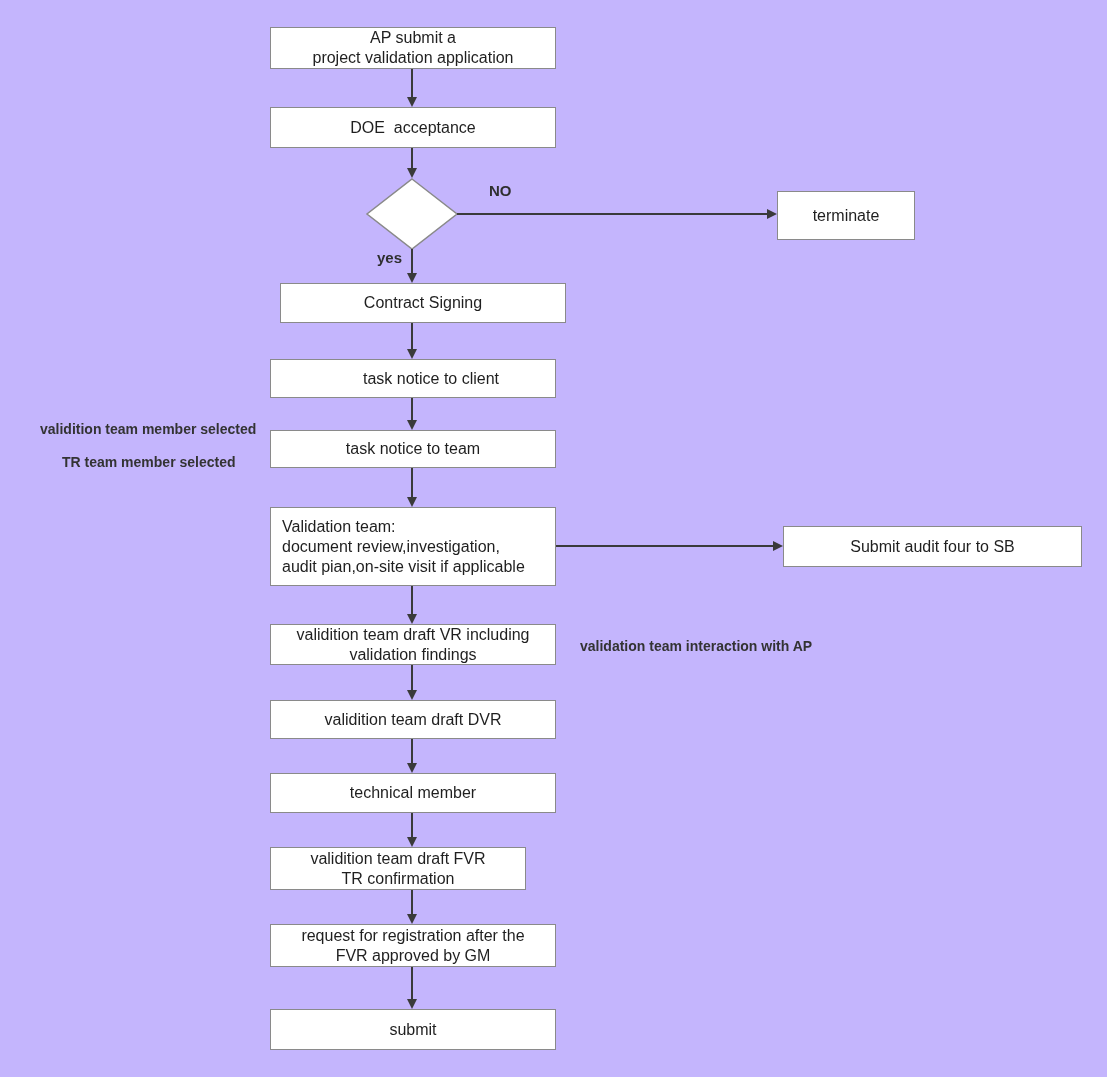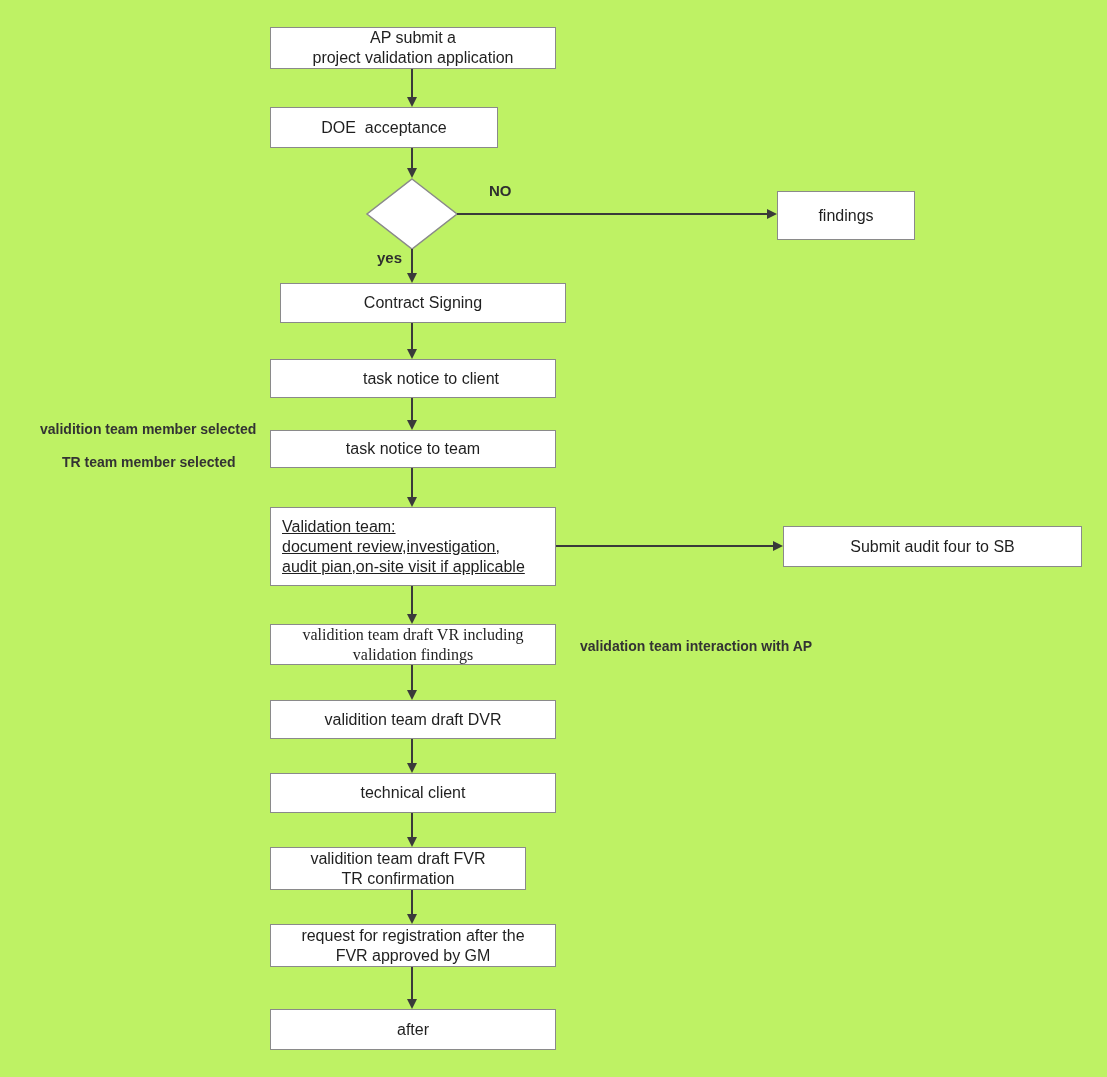--- a/index.html
+++ b/index.html
@@ -1,20 +1,20 @@
 <!DOCTYPE html>
 <html><head>
 <meta charset="utf-8">
 <style>
   html, body { margin: 0; padding: 0; background: #000; }
   .canvas {
     position: relative;
     width: 1107px;
     height: 1077px;
-    background: #bef264;
+    background: #c4b5fd;
     font-family: "Liberation Sans", sans-serif;
     overflow: hidden;
   }
   .box {
     position: absolute;
     box-sizing: border-box;
     background: #ffffff;
     border: 1px solid #8a8a8a;
     color: #1f1f1f;
     font-size: 16px;
@@ -22,21 +22,20 @@
     display: flex;
     align-items: center;
     justify-content: center;
     text-align: center;
     white-space: pre-wrap;
   }
   .box.left-align {
     justify-content: flex-start;
     text-align: left;
     padding-left: 11px;
-    text-decoration: underline;
   }
   .side-label {
     position: absolute;
     color: #333333;
     font-weight: bold;
     font-size: 14px;
     line-height: 17px;
     white-space: pre;
     text-align: center;
   }
@@ -74,28 +73,28 @@
     right: -10px;
     width: 0; height: 0;
     border-top: 5px solid transparent;
     border-bottom: 5px solid transparent;
     border-left: 10px solid #3a3a3a;
   }
   .diamond-svg { position: absolute; }
 
   
   #n-ap         { left: 270px; top: 27px;   width: 286px; height: 42px; }
-  #n-doe        { left: 270px; top: 107px;  width: 228px; height: 41px; }
+  #n-doe        { left: 270px; top: 107px;  width: 286px; height: 41px; }
   #n-terminate  { left: 777px; top: 191px;  width: 138px; height: 49px; }
   #n-contract   { left: 270px; top: 283px;  width: 286px; height: 40px; margin-left: 10px; }
   #n-client     { left: 270px; top: 359px;  width: 286px; height: 39px; padding-left: 36px; }
   #n-team       { left: 270px; top: 430px;  width: 286px; height: 38px; text-align: center; }
   #n-validation { left: 270px; top: 507px;  width: 286px; height: 79px; }
   #n-auditplan  { left: 783px; top: 526px;  width: 299px; height: 41px; }
-  #n-vr         { left: 270px; top: 624px;  width: 286px; height: 41px; font-family: Liberation Serif, serif; }
+  #n-vr         { left: 270px; top: 624px;  width: 286px; height: 41px; }
   #n-dvr        { left: 270px; top: 700px;  width: 286px; height: 39px; }
   #n-tech       { left: 270px; top: 773px;  width: 286px; height: 40px; }
   #n-fvr        { left: 270px; top: 847px;  width: 256px; height: 43px; }
   #n-request    { left: 270px; top: 924px;  width: 286px; height: 43px; }
   #n-submit     { left: 270px; top: 1009px; width: 286px; height: 41px; }
   #diamond      { left: 365px; top: 178px; }
 
   
   #a1  { left: 411px; top: 69px;  height: 28px; }
   #a2  { left: 411px; top: 148px; height: 20px; }
@@ -128,37 +127,37 @@
 <div class="canvas">
 
   <div class="box" id="n-ap">AP submit a
 project validation application</div>
   <div class="box" id="n-doe">DOE  acceptance</div>
 
   <svg class="diamond-svg" id="diamond" width="94" height="72">
     <polygon points="47,1 92,36 47,71 2,36" fill="#ffffff" stroke="#8a8a8a" stroke-width="1.5"></polygon>
   </svg>
 
-  <div class="box" id="n-terminate">findings</div>
+  <div class="box" id="n-terminate">terminate</div>
   <div class="box" id="n-contract">Contract Signing</div>
   <div class="box" id="n-client">task notice to client</div>
   <div class="box" id="n-team">task notice to team</div>
   <div class="box left-align" id="n-validation">Validation team:
 document review,investigation,
 audit pian,on-site visit if applicable</div>
   <div class="box" id="n-auditplan">Submit audit four to SB</div>
   <div class="box" id="n-vr">validition team draft VR including
 validation findings</div>
   <div class="box" id="n-dvr">validition team draft DVR</div>
-  <div class="box" id="n-tech">technical client</div>
+  <div class="box" id="n-tech">technical member</div>
   <div class="box" id="n-fvr">validition team draft FVR
 TR confirmation</div>
   <div class="box" id="n-request">request for registration after the
 FVR approved by GM</div>
-  <div class="box" id="n-submit">after</div>
+  <div class="box" id="n-submit">submit</div>
 
   <div class="arrow-v" id="a1"></div>
   <div class="arrow-v" id="a2"></div>
   <div class="arrow-v" id="a3"></div>
   <div class="arrow-v" id="a4"></div>
   <div class="arrow-v" id="a5"></div>
   <div class="arrow-v" id="a6"></div>
   <div class="arrow-v" id="a7"></div>
   <div class="arrow-v" id="a8"></div>
   <div class="arrow-v" id="a9"></div>

